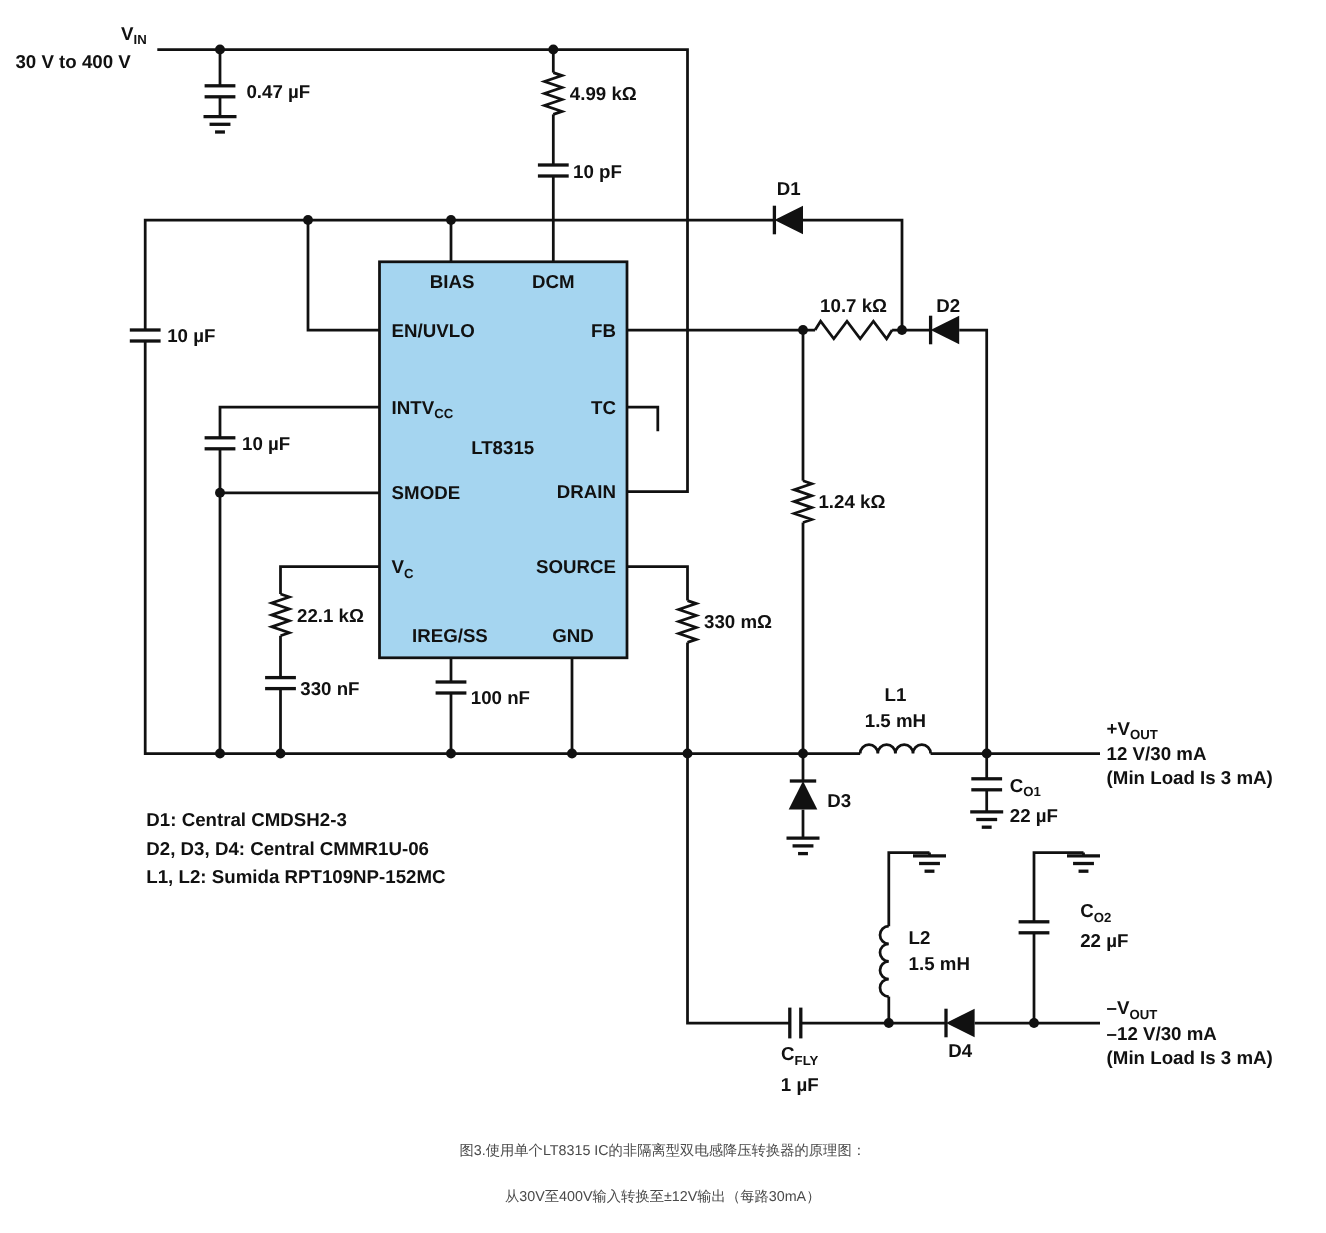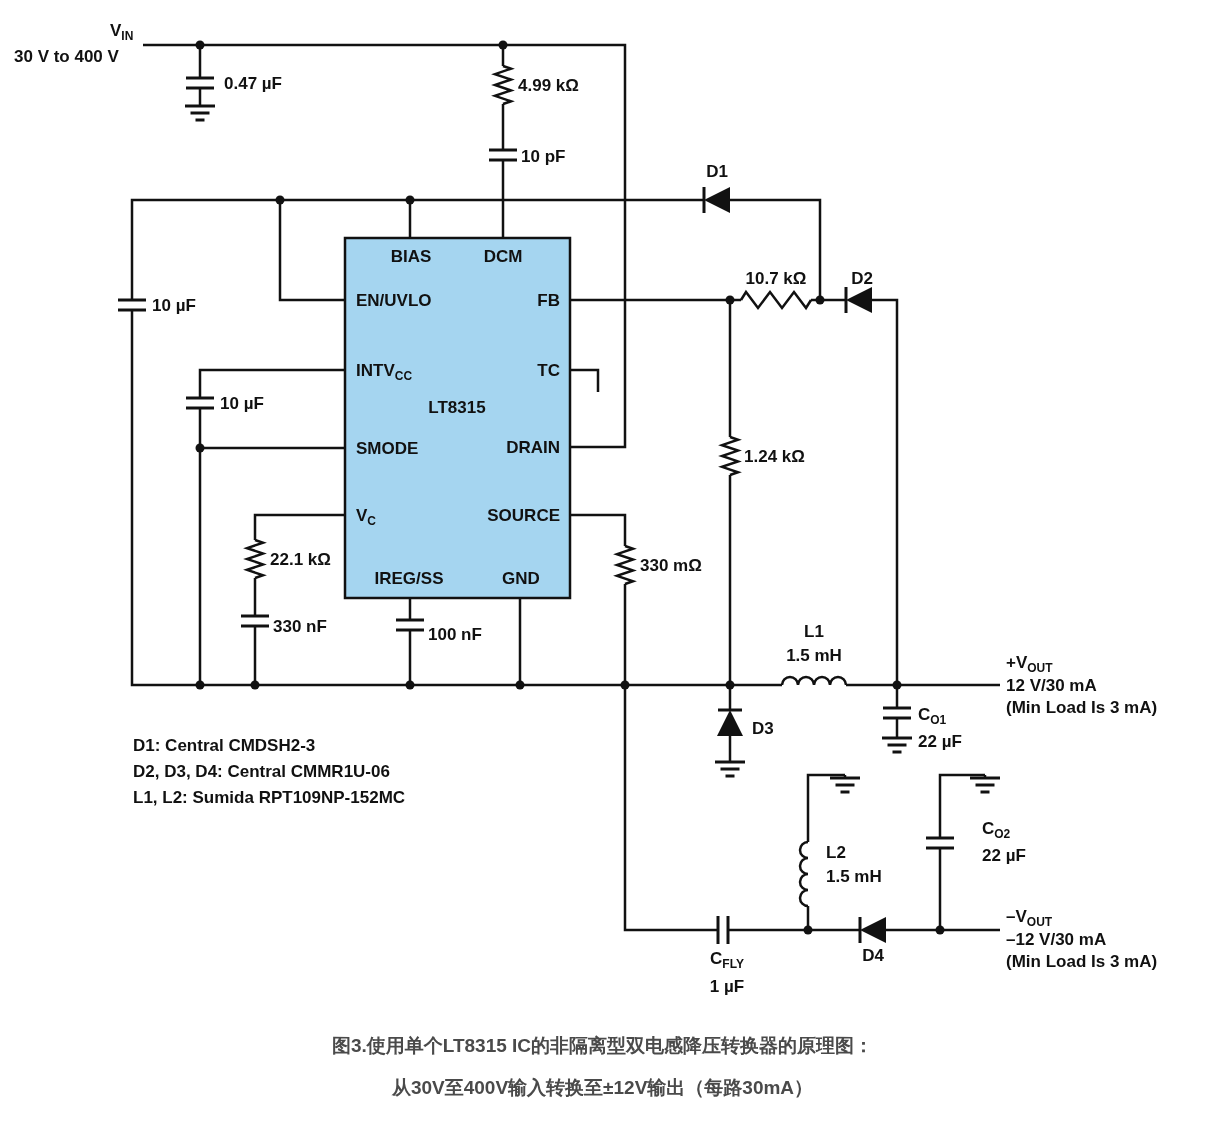--- a/index.html
+++ b/index.html
@@ -14,22 +14,22 @@
     font-family:"Liberation Sans",sans-serif;
     font-weight:700;
     font-size:17px;
     fill:#111111;
   }
   .caption{
     position:absolute;
     left:0;right:0;top:1034px;
     text-align:center;
     color:#4a4a4a;
-    font-size:19px;
-    font-weight:700;
+    font-size:13px;
+    font-weight:400;
   }
   .caption .cap-line{line-height:24px;}
   .caption .cap-line + .cap-line{margin-top:18px;}
 </style>
 </head>
 <body>
 
 <div class="page">
 
   <svg width="1205" height="1010" viewBox="0 0 1205 1010">

